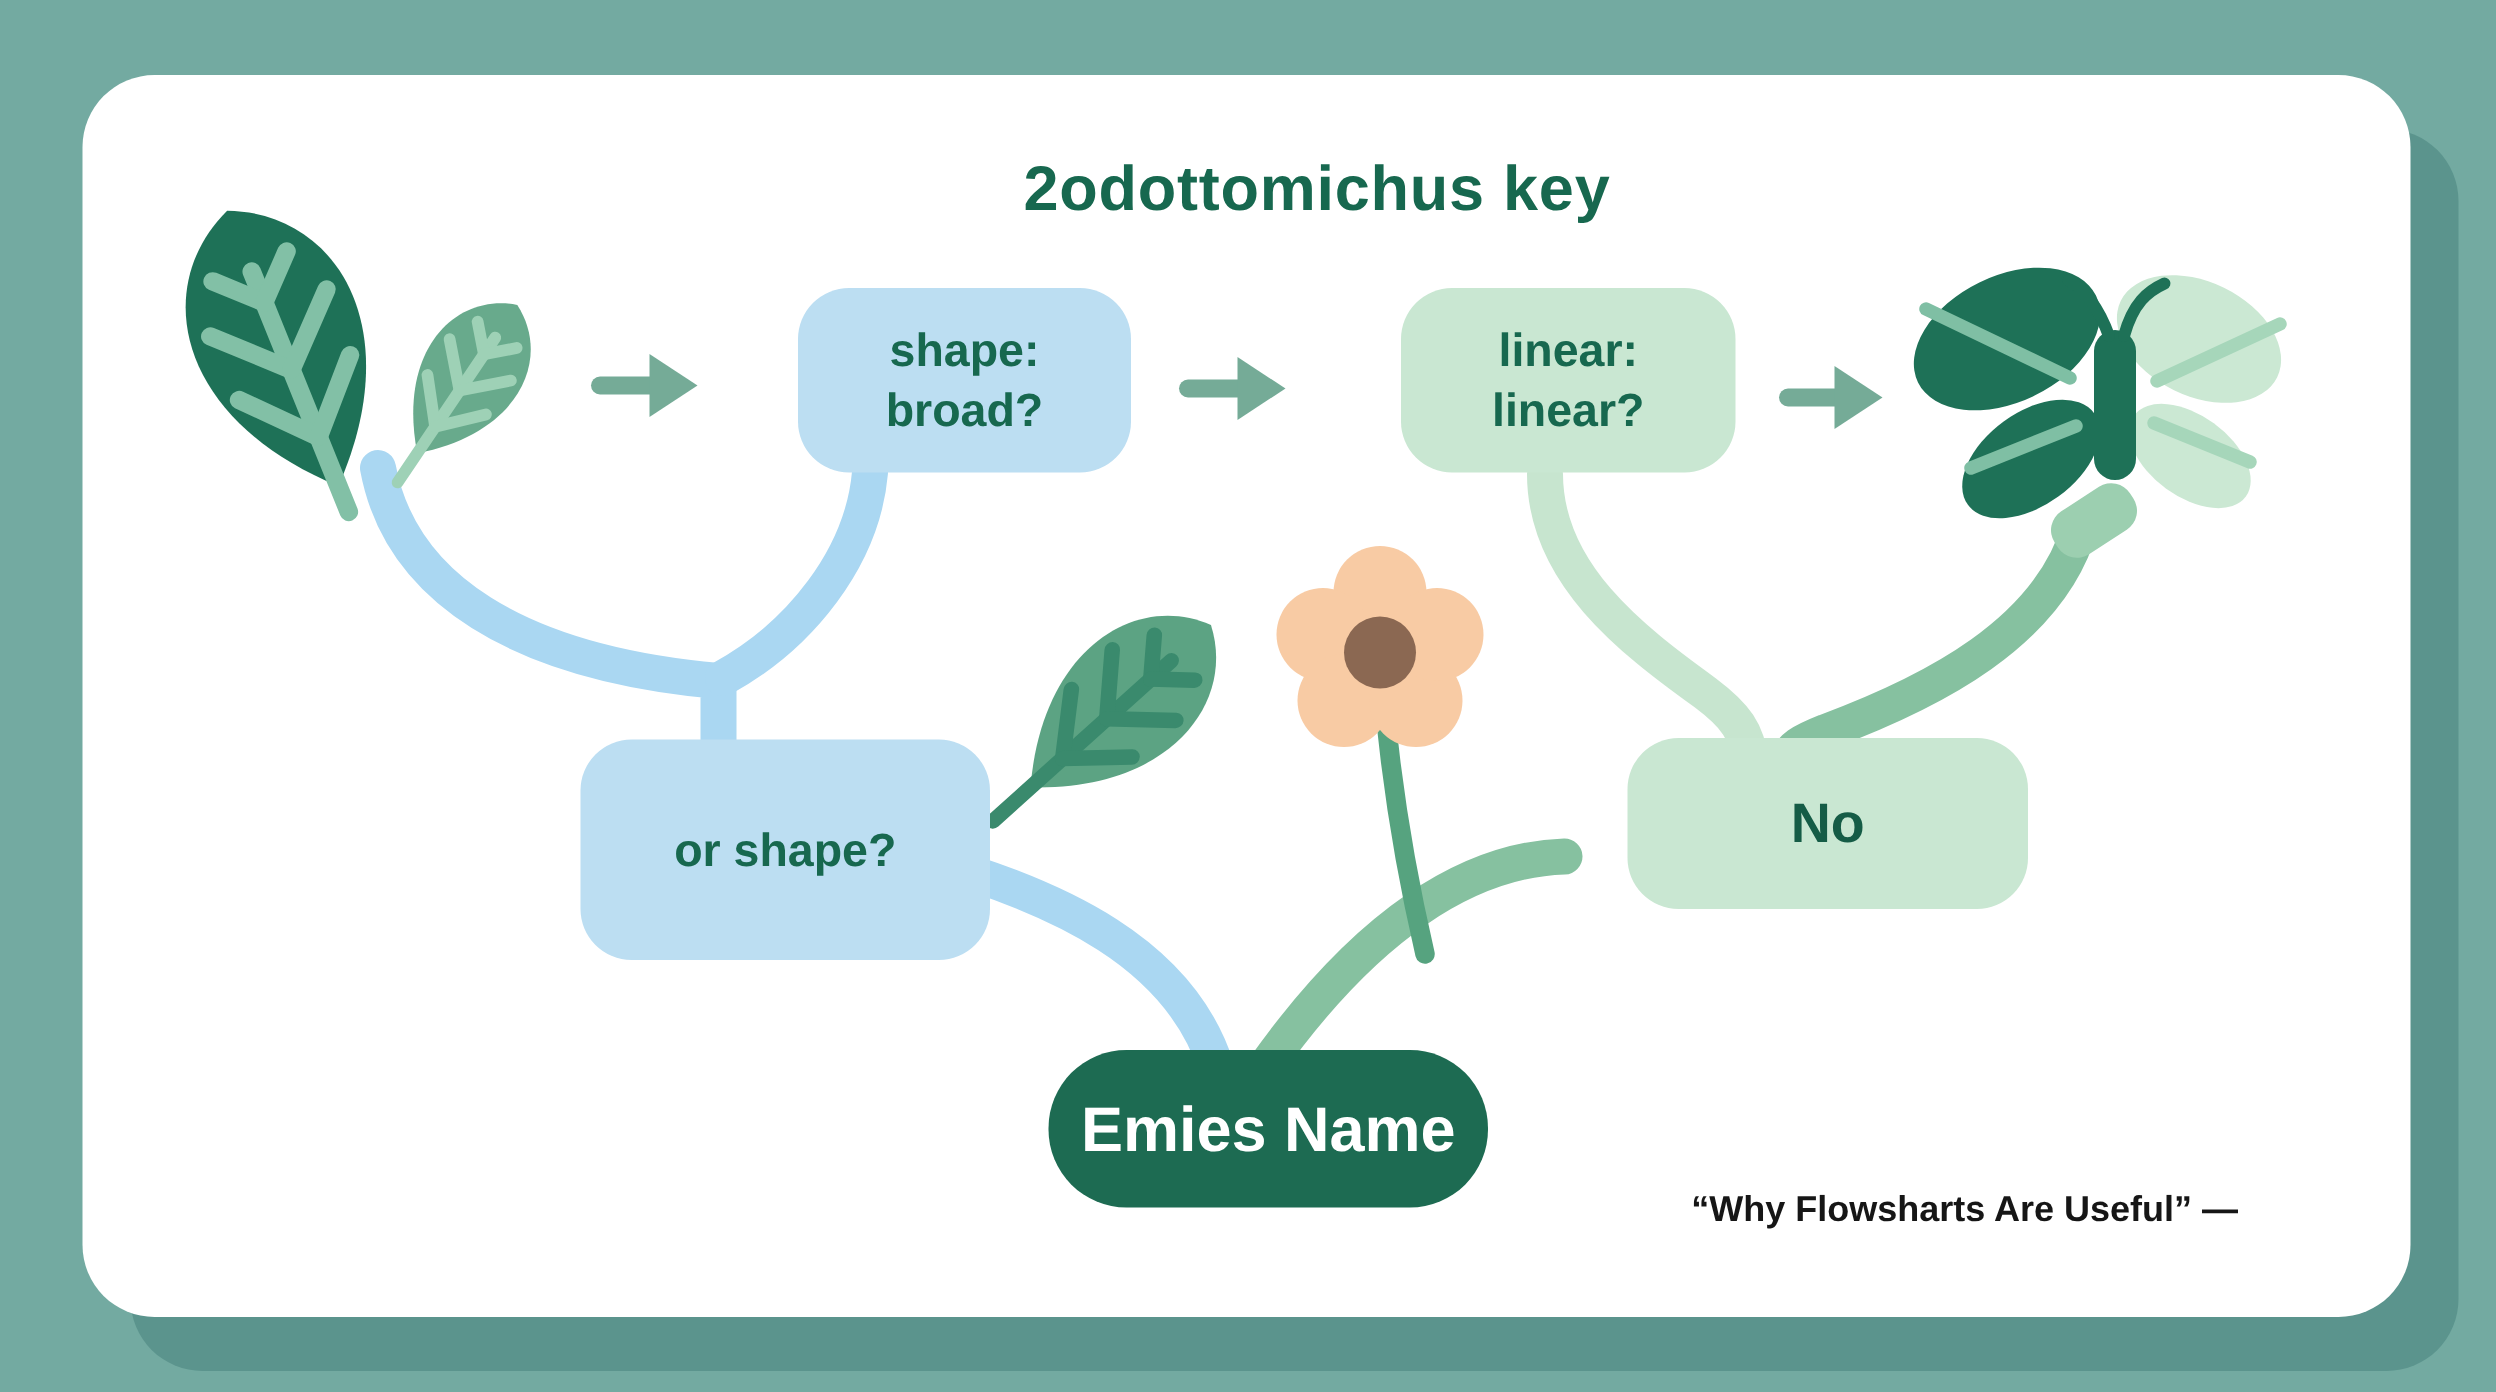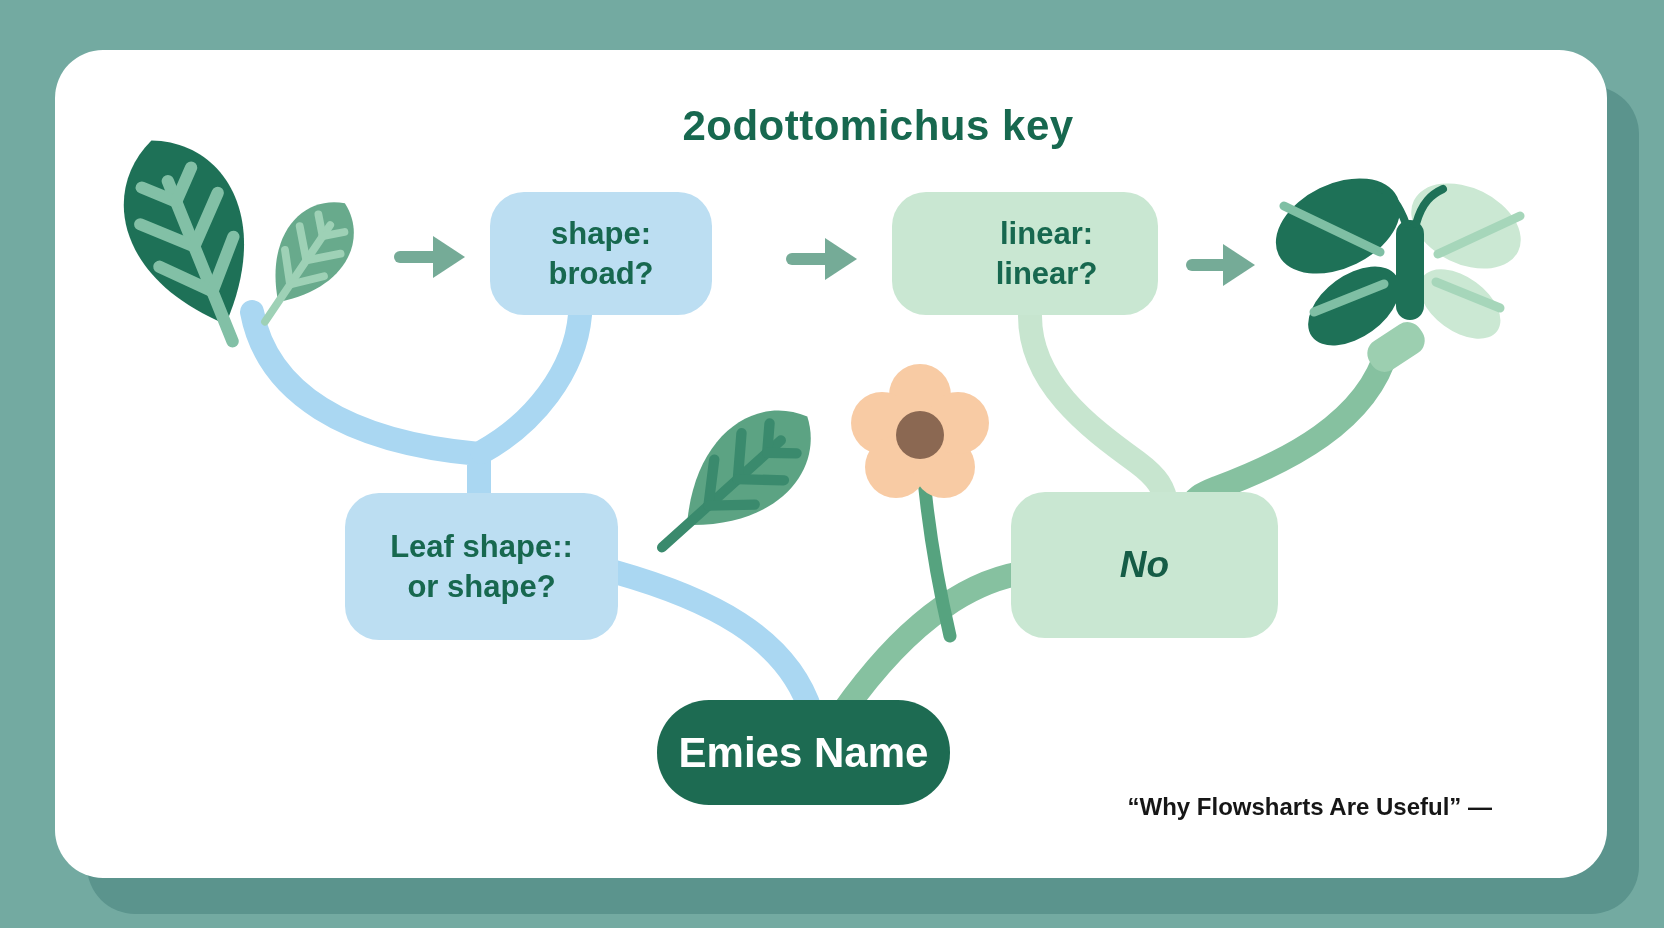--- a/index.html
+++ b/index.html
@@ -17,29 +17,29 @@
   }
   #diagram-svg{position:absolute;left:0;top:0;width:1552px;height:828px;z-index:1;}
   .txt{position:absolute;z-index:2;}
   #title{
     left:0;top:52px;width:100%;text-align:center;
     font-size:42px;font-weight:bold;color:#17684f;letter-spacing:0.5px;padding-left:47px;
   }
   .node{
     position:absolute;z-index:2;border-radius:34px;
     display:flex;flex-direction:column;align-items:center;justify-content:center;
-    font-weight:bold;color:#17684f;text-align:center;
+    font-weight:bold;color:#17684f;text-align:center;margin-left:42px;
   }
   .node.blue{background:#bcdef2;}
   .node.green{background:#c9e7d2;}
   .node .node-line{font-size:31px;line-height:1.28;}
   #node-shape-linear{left:435px;top:142px;width:222px;height:123px;}
-  #node-linear-broad{left:837px;top:142px;width:223px;height:123px;padding-left:43px;}
+  #node-linear-broad{left:837px;top:142px;width:223px;height:123px;}
   #node-leaf-shape{left:290px;top:443px;width:273px;height:147px;}
-  #node-no{left:956px;top:442px;width:267px;height:146px;font-style:italic;}
+  #node-no{left:988px;top:442px;width:267px;height:114px;}
   #node-no .node-line{font-size:37px;color:#155c46;}
   #node-result{
     left:602px;top:650px;width:293px;height:105px;
     background:#1d6b52;border-radius:52px;color:#ffffff;
   }
   #node-result .node-line{font-size:42px;}
   #caption{
     right:115px;top:743px;
     font-size:24px;font-weight:bold;color:#161616;
   }
@@ -157,21 +157,20 @@
       <div class="node-line">shape:</div>
       <div class="node-line">broad?</div>
     </div>
 
     <div id="node-linear-broad" class="node green">
       <div class="node-line">linear:</div>
       <div class="node-line">linear?</div>
     </div>
 
     <div id="node-leaf-shape" class="node blue">
-      <div class="node-line">Leaf shape::</div>
       <div class="node-line">or shape?</div>
     </div>
 
     <div id="node-no" class="node green">
       <div class="node-line">No</div>
     </div>
 
     <div id="node-result" class="node">
       <div class="node-line">Emies Name</div>
     </div>

